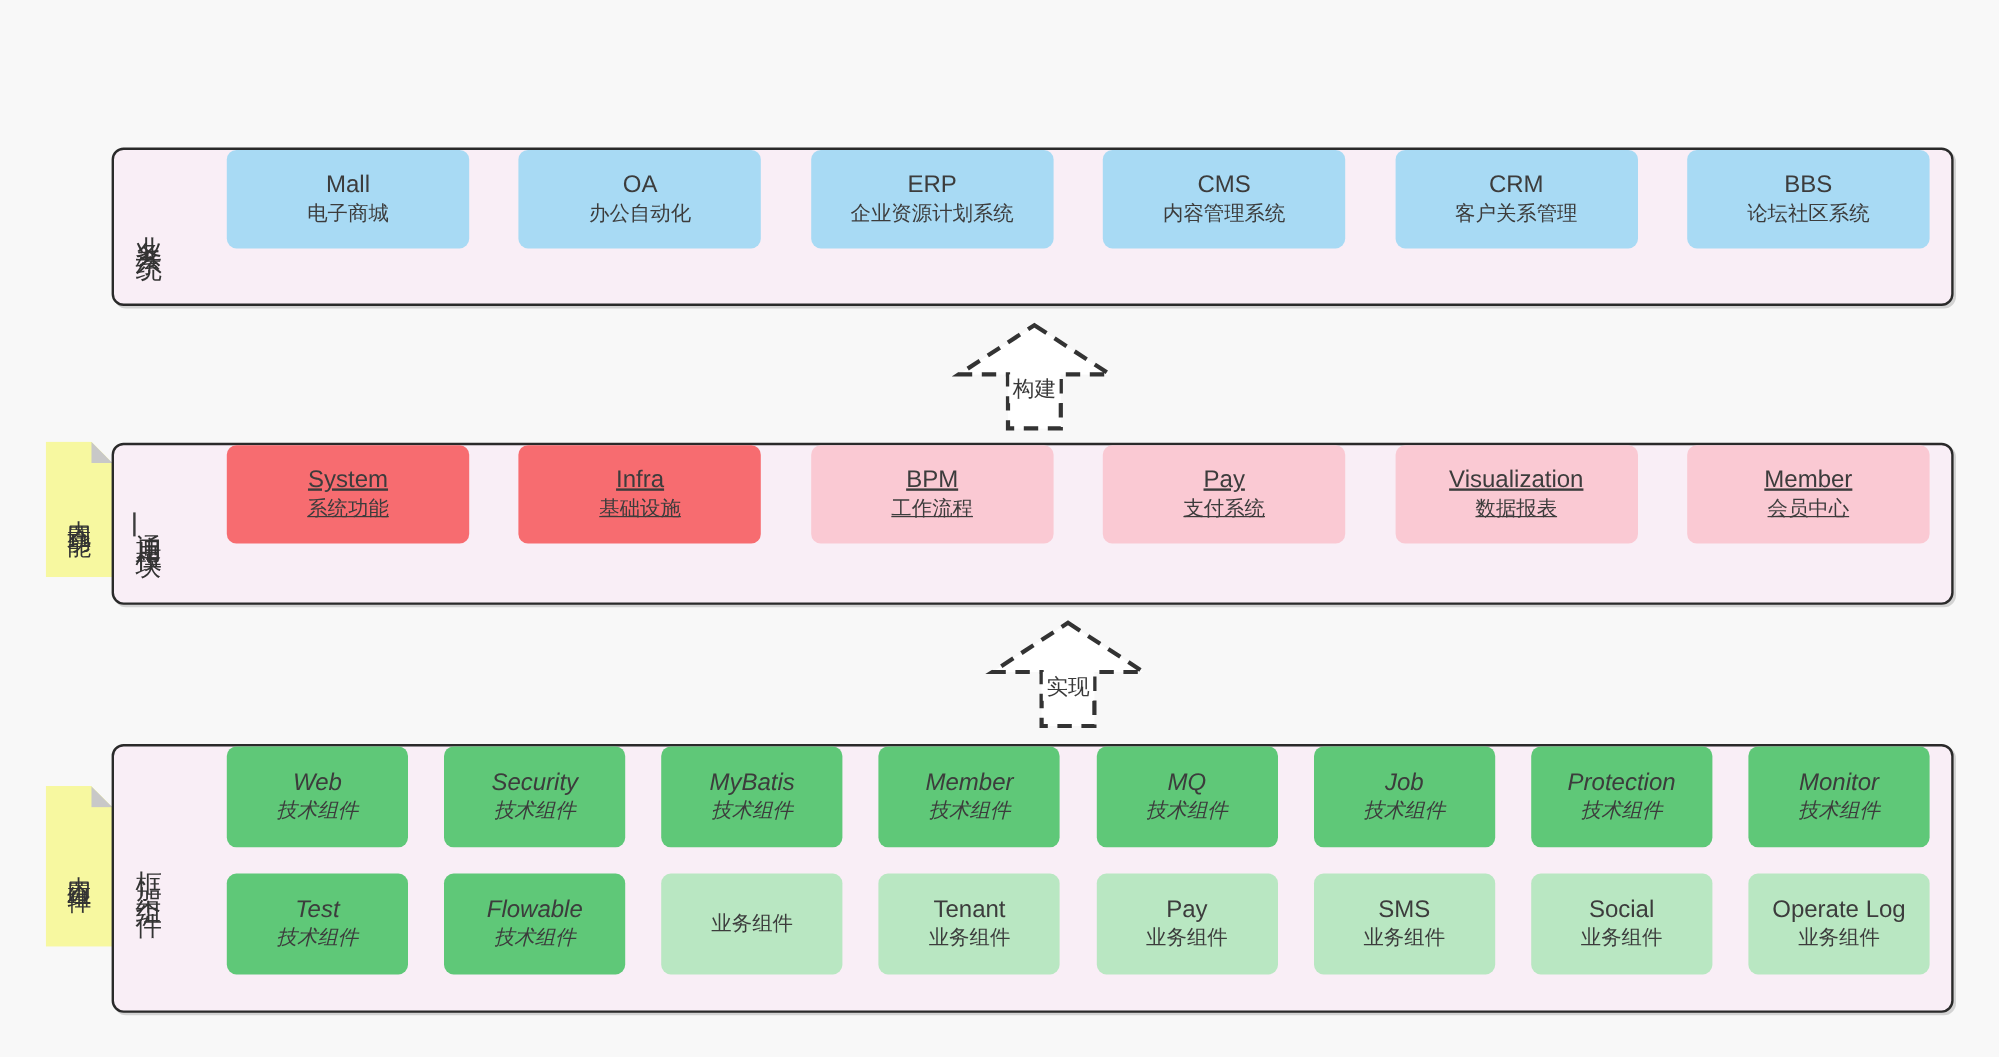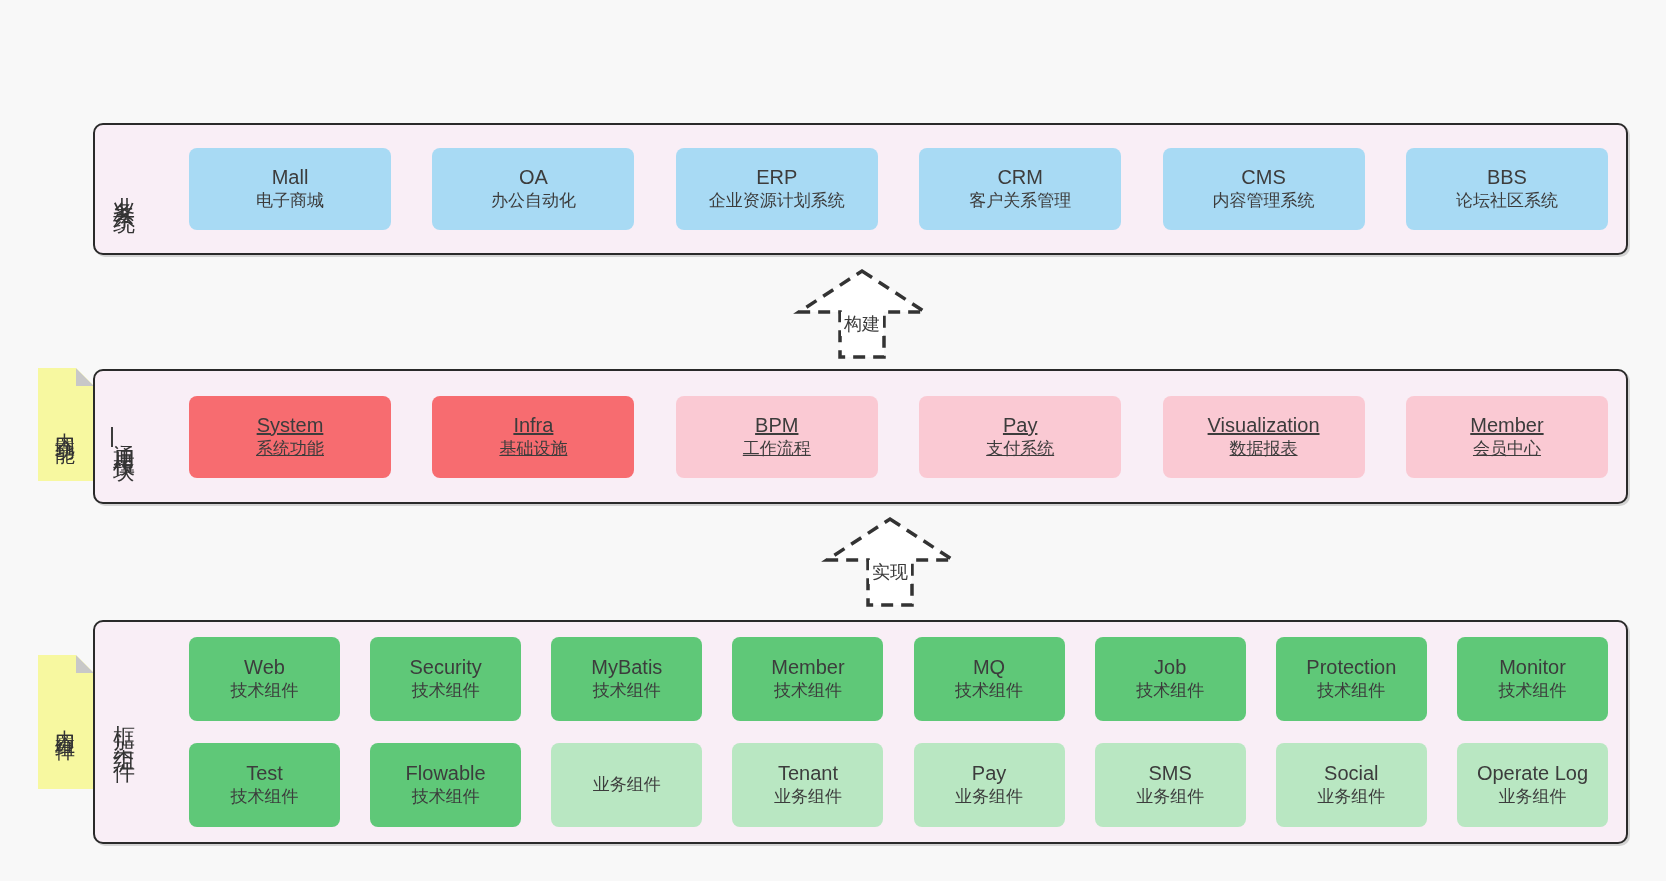--- a/index.html
+++ b/index.html
@@ -47,21 +47,20 @@
     letter-spacing: 5px;
     color: #333;
     white-space: nowrap;
   }
   .layer-3 .layer-label .vtext { letter-spacing: 12px; }
 
   .rows {
     flex: 1;
     display: flex;
     flex-direction: column;
-    justify-content: center;
     gap: 22px;
     padding-right: 18px;
     padding-left: 36px;
   }
   .row {
     display: flex;
     justify-content: space-between;
   }
 
   
@@ -76,21 +75,21 @@
     padding: 4px 8px;
   }
   .layer-1 .box, .layer-2 .box { width: 202px; height: 82px; }
   .layer-3 .box { width: 151px; height: 84px; }
   .box-title { font-size: 20px; line-height: 1.25; }
   .box-sub   { font-size: 17px; line-height: 1.3; }
 
   .c-blue       { background: var(--blue, #a8daf4); }
   .c-red        { background: var(--red, #f76c70); }
   .c-pink       { background: var(--pink, #fac9d3); }
-  .c-green      { background: var(--green, #5fc878); }
+  .c-green      { background: var(--green, #5fc878); font-style: italic; }
   .c-lightgreen { background: var(--light-green, #b9e7c2); }
 
   
   .arrow {
     position: absolute;
     width: 140px;
     height: 92px;
     z-index: 0;
   }
   .arrow-1 { left: 792px; top: 268px; }
@@ -157,26 +156,26 @@
           </div>
           <div class="box c-blue">
             <div class="box-title">OA</div>
             <div class="box-sub">办公自动化</div>
           </div>
           <div class="box c-blue">
             <div class="box-title">ERP</div>
             <div class="box-sub">企业资源计划系统</div>
           </div>
           <div class="box c-blue">
+            <div class="box-title">CMS</div>
+            <div class="box-sub">内容管理系统</div>
+          </div>
+          <div class="box c-blue">
             <div class="box-title">CRM</div>
             <div class="box-sub">客户关系管理</div>
-          </div>
-          <div class="box c-blue">
-            <div class="box-title">CMS</div>
-            <div class="box-sub">内容管理系统</div>
           </div>
           <div class="box c-blue">
             <div class="box-title">BBS</div>
             <div class="box-sub">论坛社区系统</div>
           </div>
         </div>
     </div>
   </section>
 
   <div class="arrow arrow-1">

